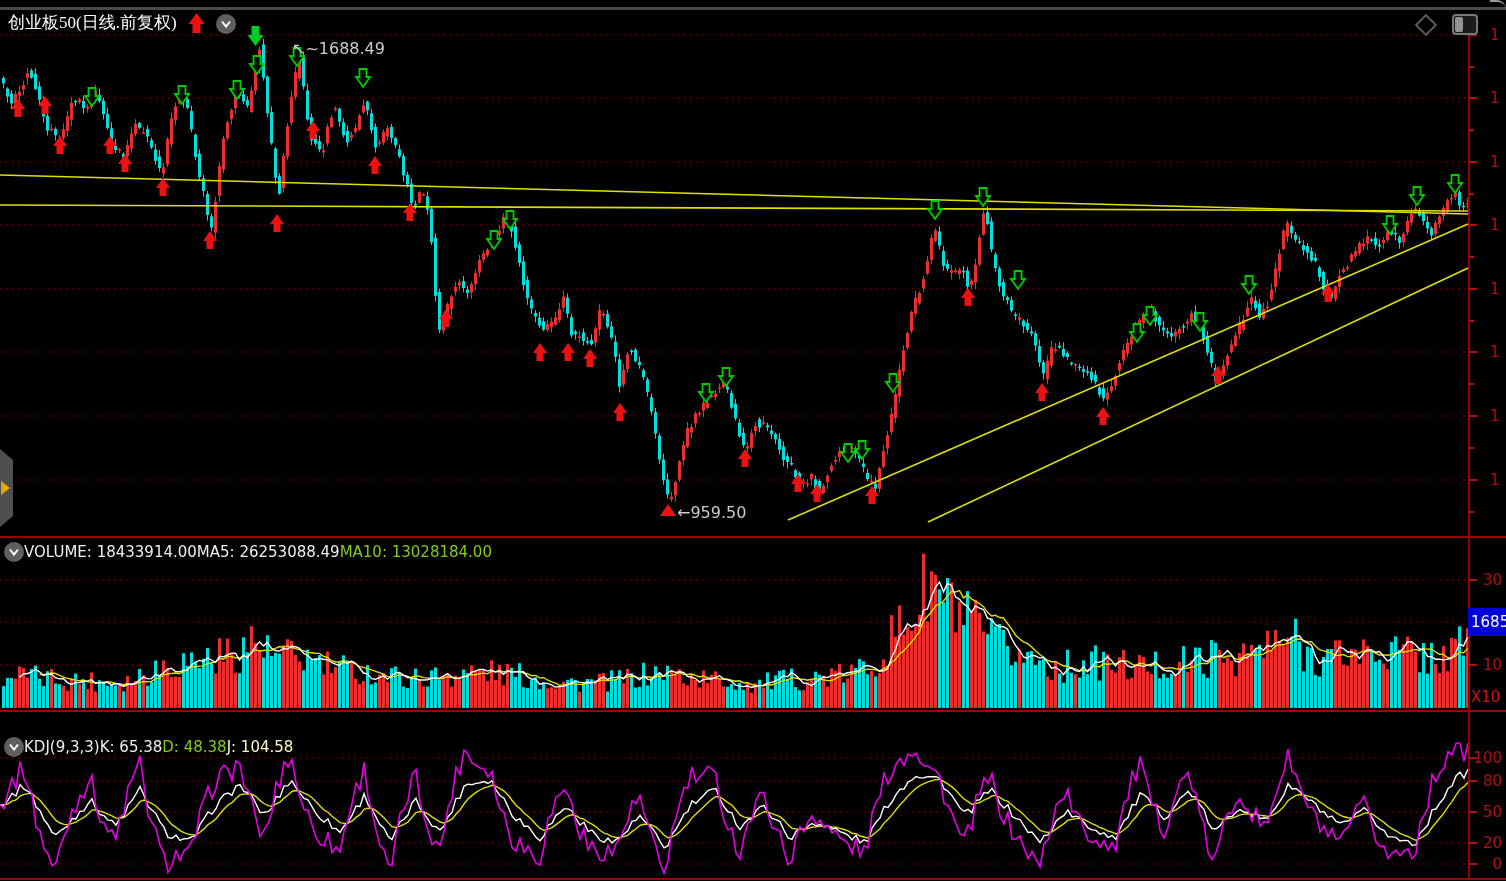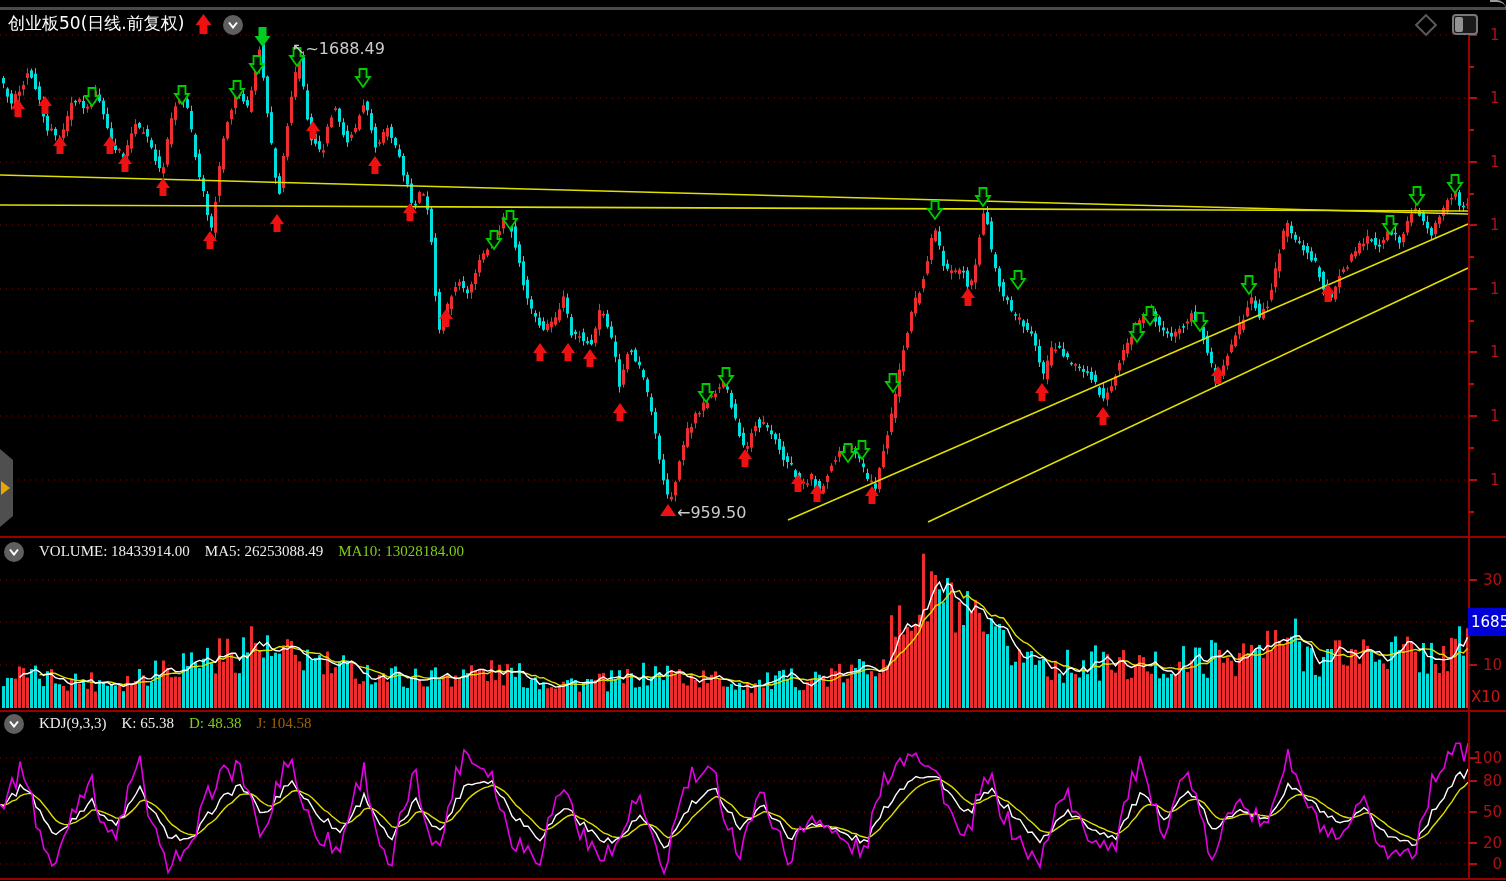--- a/index.html
+++ b/index.html
@@ -2,36 +2,36 @@
 <html><head>
 <meta charset="utf-8">
 <style>
   html,body{margin:0;padding:0;background:#000;}
   .screen{position:relative;width:1506px;height:881px;background:#000;overflow:hidden;
           font-family:"DejaVu Sans",sans-serif;}
   .top-strip{position:absolute;left:0;top:7px;width:1506px;height:3px;background:#4a4a4a;}
   .corner-curve{position:absolute;right:0;top:0;width:16px;height:9px;border-top:2px solid #9a9a9a;
           border-top-right-radius:9px;}
   #chart-svg{position:absolute;left:0;top:0;}
-  .title-bar{position:absolute;left:8px;top:11px;display:flex;align-items:flex-end;gap:11px;z-index:5;}
+  .title-bar{position:absolute;left:8px;top:11px;display:flex;align-items:center;gap:11px;z-index:5;font-family:Liberation Serif, serif;}
   .title{color:#fff;font-size:17px;line-height:24px;white-space:nowrap;}
   .chev-circle{width:20px;height:20px;border-radius:50%;background:#5f5f5f;display:flex;
           align-items:center;justify-content:center;margin-top:1px;}
   .arrow-ic{display:block;}
   .dn{position:relative;top:13px;}
   .tr-icons{position:absolute;left:1418px;top:14px;display:flex;gap:18px;align-items:center;z-index:5;}
   .diamond{width:12px;height:12px;border:2px solid #5a5a5a;transform:rotate(45deg);}
   .panel-ic{width:20px;height:15px;border:2px solid #787878;border-radius:4px;background:#1a1a1a;
           display:flex;align-items:stretch;padding:1px;}
   .panel-fill{width:8px;background:#939393;border-radius:2px;}
-  .hdr{position:absolute;display:flex;align-items:center;gap:15px;font-size:15px;
-          white-space:nowrap;z-index:5;font-family:Liberation Serif, serif;}
+  .hdr{position:absolute;display:flex;align-items:center;font-size:15px;
+          white-space:nowrap;z-index:5;}
   .vol-hdr{left:4px;top:541px;}
-  .kdj-hdr{left:4px;top:713px;}
-  .w{color:#eee;} .y{color:#84cc16;} .m{color:#a16207;}
+  .kdj-hdr{left:4px;top:736px;}
+  .w{color:#eee;} .y{color:#84cc16;} .m{color:#fef9c3;}
   .badge{position:absolute;left:1468px;top:608px;width:38px;height:28px;background:#0000d8;
           color:#fff;font-size:15px;line-height:28px;padding-left:3px;z-index:6;}
   .x10{position:absolute;left:1471px;top:688px;color:#cf1212;font-size:15px;z-index:6;text-align:right;}
   .left-handle{position:absolute;left:0;top:449px;width:13px;height:78px;background:#4f4f4f;
           clip-path:polygon(0 0,100% 14%,100% 86%,0 100%);display:flex;align-items:center;z-index:5;}
   .left-handle .tri{width:0;height:0;border-top:7px solid transparent;border-bottom:7px solid transparent;
           border-left:9px solid #e8a400;margin-left:1px;}
 </style>
 </head>
 <body>

